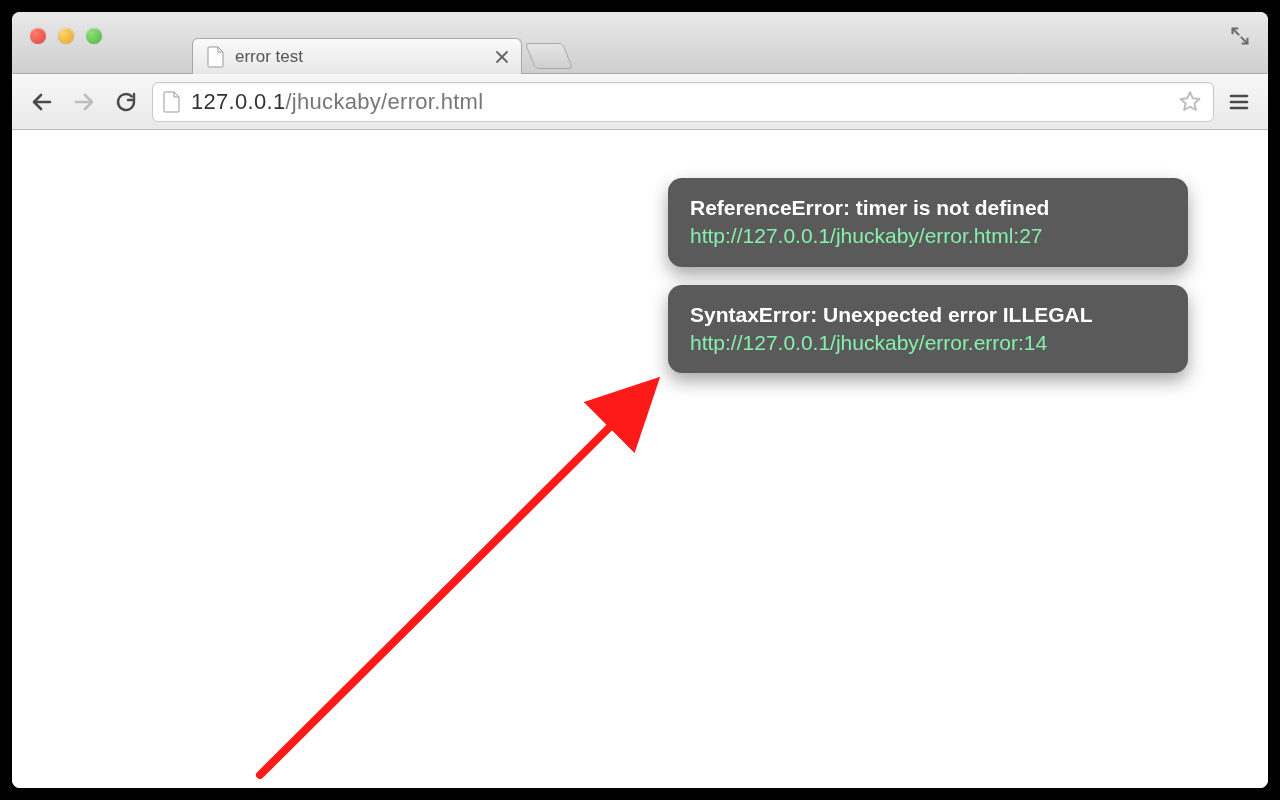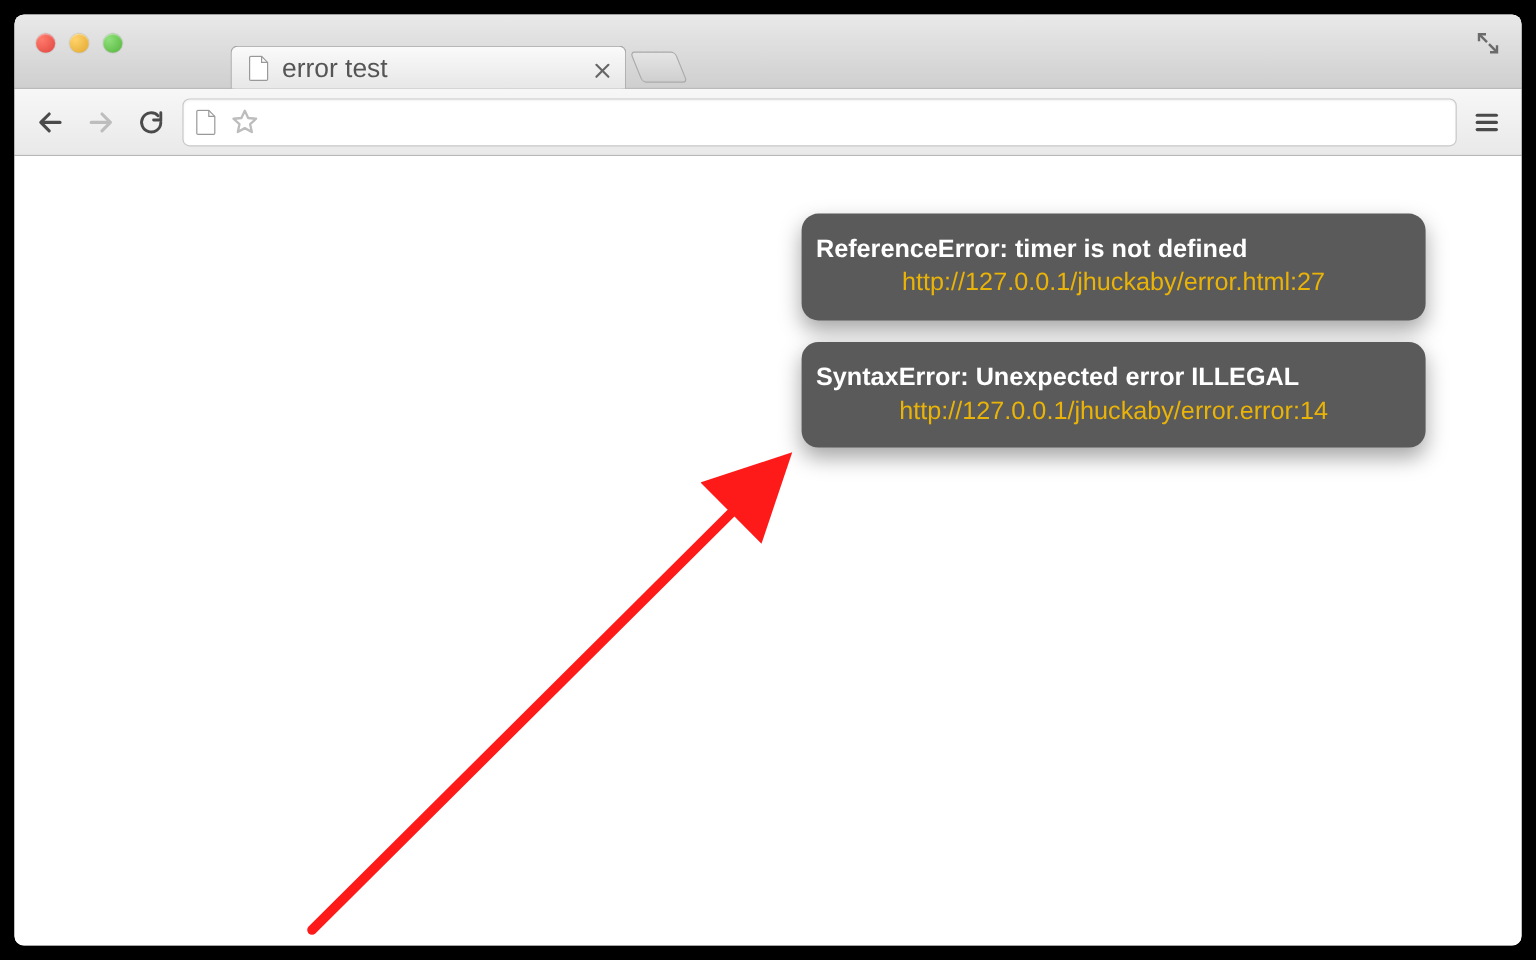--- a/index.html
+++ b/index.html
@@ -56,21 +56,21 @@
     position: relative;
     height: 36px;
     min-width: 330px;
     background: linear-gradient(#fafafa, #e7e7e7);
     border: 1px solid #a8a8a8;
     border-bottom: none;
     border-radius: 6px 6px 0 0;
     display: flex;
     align-items: center;
     padding: 0 36px 0 14px;
-    font-size: 22px;
+    font-size: 17px;
     color: #555;
     margin-bottom: -1px;
   }
   .tab .page-icon {
     width: 18px; height: 22px;
     margin-right: 10px;
     flex: none;
   }
   .tab .page-icon svg { width: 100%; height: 100%; display: block; }
   .tab .close {
@@ -152,28 +152,28 @@
     top: 48px;
     right: 80px;
     width: 520px;
     display: flex;
     flex-direction: column;
     gap: 18px;
   }
   .toast {
     background: #5a5a5a;
     border-radius: 14px;
-    padding: 16px 12px;
+    padding: 16px 22px;
     box-shadow: 0 8px 18px rgba(0,0,0,.35);
     color: #fff;
     font-size: 21px;
     line-height: 1.35;
   }
   .toast .title { font-weight: 700; color: #fff; }
-  .toast .detail { color: #eab308; font-weight: 400; text-align: center; }
+  .toast .detail { color: #86efac; font-weight: 400; }
 
   .arrow {
     position: absolute;
     left: 238px;
     top: 245px;
     width: 420px;
     height: 410px;
     pointer-events: none;
   }
   .arrow svg { width: 100%; height: 100%; overflow: visible; }
@@ -239,20 +239,23 @@
       </svg>
     </div>
 
     <div class="omnibox">
       <span class="page-icon">
         <svg viewBox="0 0 18 22">
           <path d="M2 1 h9 l5 5 v14 a1 1 0 0 1 -1 1 h-13 a1 1 0 0 1 -1 -1 v-18 a1 1 0 0 1 1 -1 z" fill="#fff" stroke="#999"></path>
           <path d="M11 1 v5 h5" fill="none" stroke="#999"></path>
         </svg>
       </span>
+      <span class="url-text">
+        <span class="host">127.0.0.1</span><span class="path">/jhuckaby/error.html</span>
+      </span>
       <span class="star">
         <svg viewBox="0 0 24 24" fill="none" stroke="currentColor" stroke-width="1.8" stroke-linejoin="round">
           <path d="M12 3 l2.6 5.6 6.1 .6 -4.6 4.2 1.3 6 -5.4 -3 -5.4 3 1.3 -6 -4.6 -4.2 6.1 -.6 z"></path>
         </svg>
       </span>
     </div>
 
     <div class="menu-btn">
       <svg viewBox="0 0 24 24" stroke="currentColor" stroke-width="2.6" stroke-linecap="round">
         <path d="M4 6 H20"></path>

